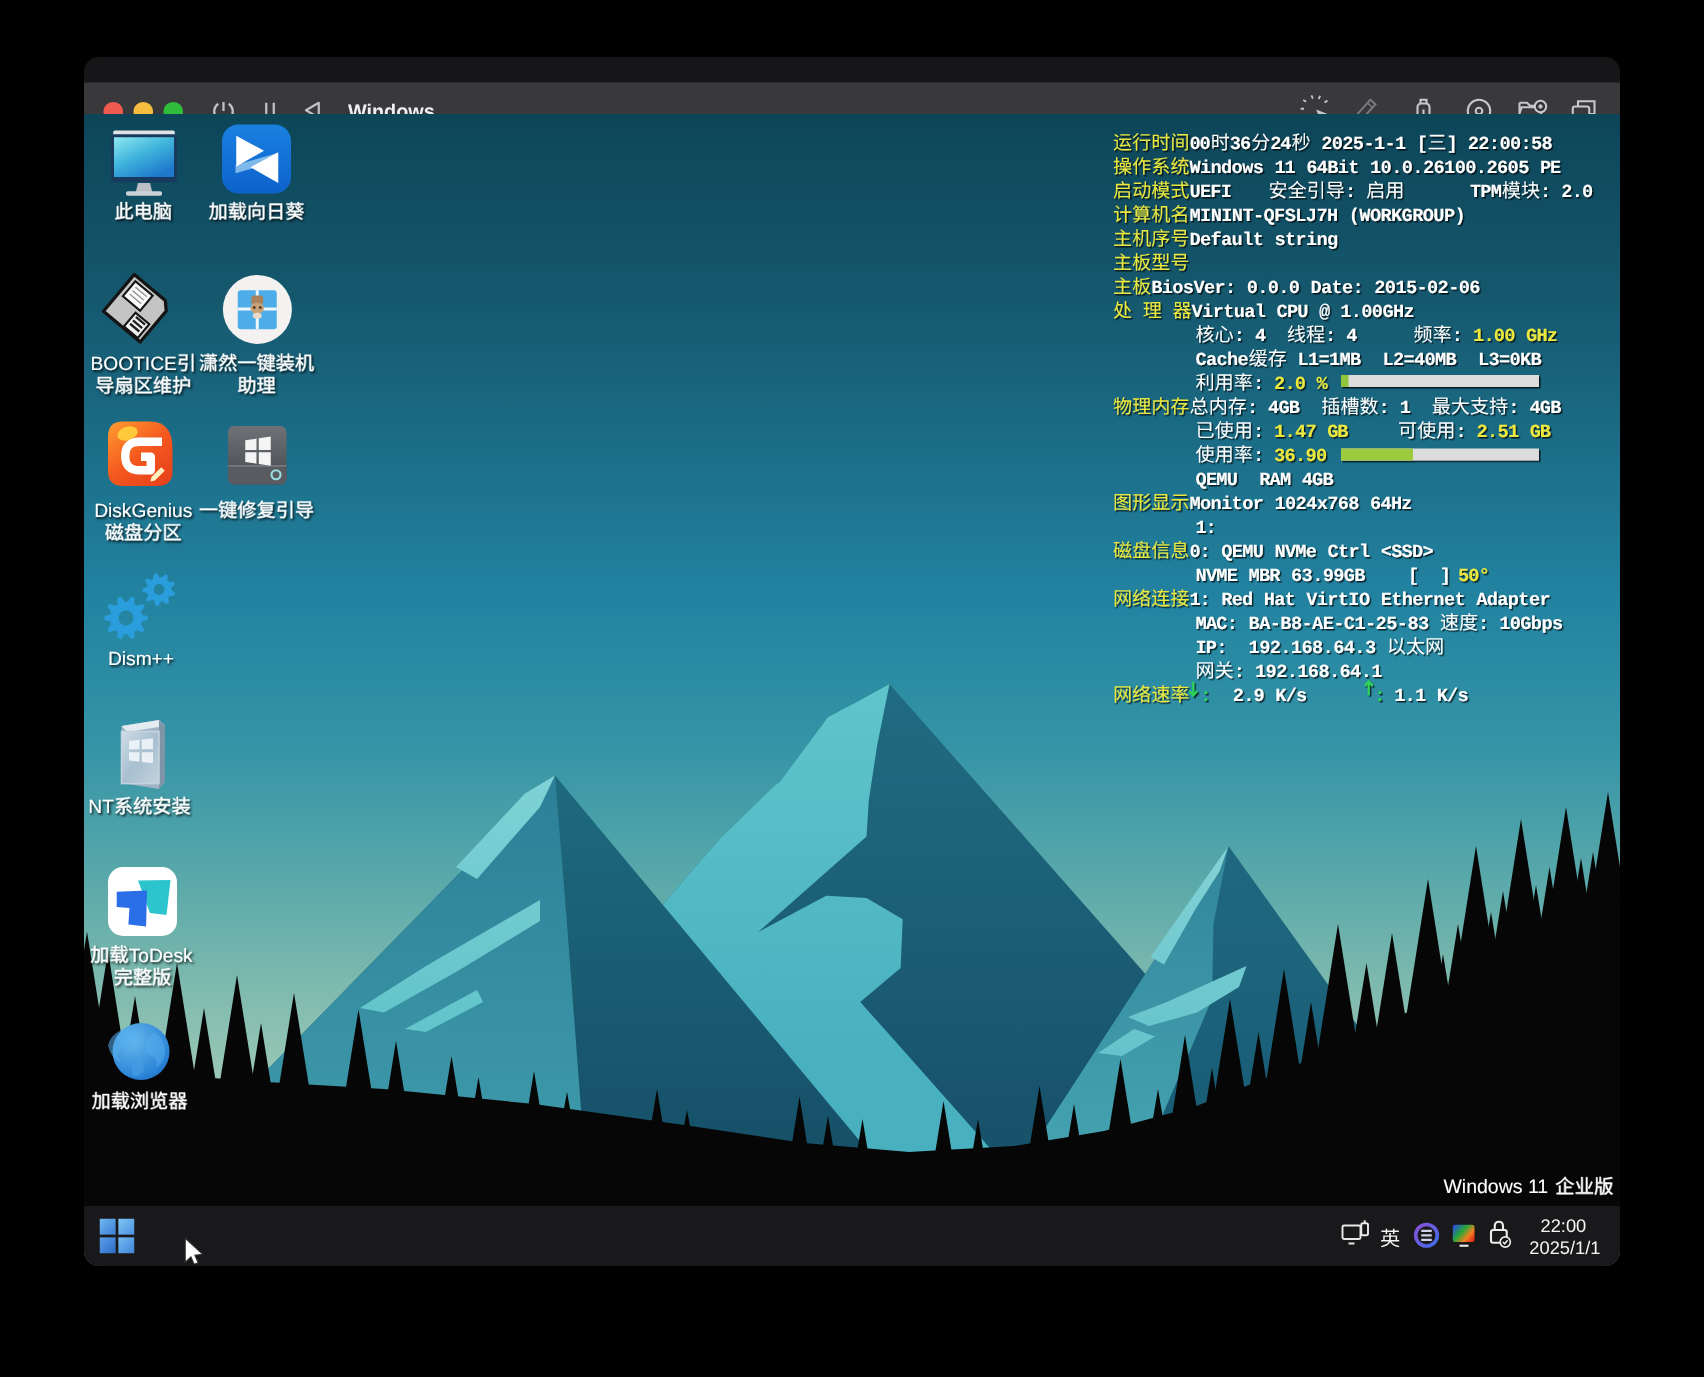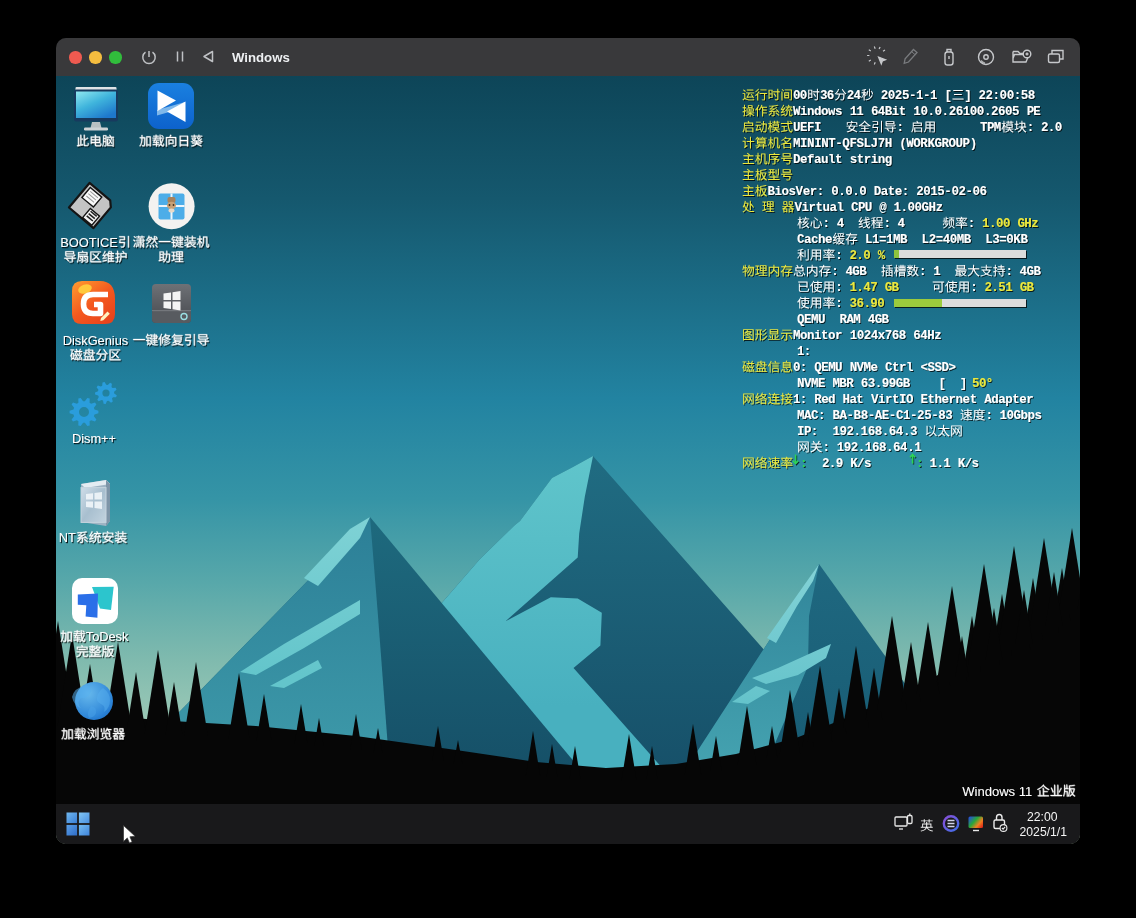--- a/index.html
+++ b/index.html
@@ -1,16 +1,16 @@
 <!DOCTYPE html>
 <html><head><meta charset="utf-8"><style>
 *{margin:0;padding:0;box-sizing:border-box}
 html,body{width:1136px;height:918px;background:#000;overflow:hidden}
 #win{position:absolute;left:56px;top:38px;width:1024px;height:806px;border-radius:10px;overflow:hidden;background:#161618}
-#tb{position:absolute;left:0;top:0;width:1036px;height:38px;background:#39393b}
+#tb{position:absolute;left:0;top:17px;width:1036px;height:38px;background:#39393b}
 .tl{position:absolute;top:13px;width:12.5px;height:12.5px;border-radius:50%}
 #desk{position:absolute;left:0;top:38px;width:1132px;height:768px}
 </style></head>
 <body>
 <div id="win">
 <div id="tb">
 <span class="tl" style="left:13px;background:#ee5a50"></span>
 <span class="tl" style="left:33px;background:#f5bd3f"></span>
 <span class="tl" style="left:53px;background:#31bd3c"></span>
 <svg width="1024" height="38" style="position:absolute;left:0;top:0">

